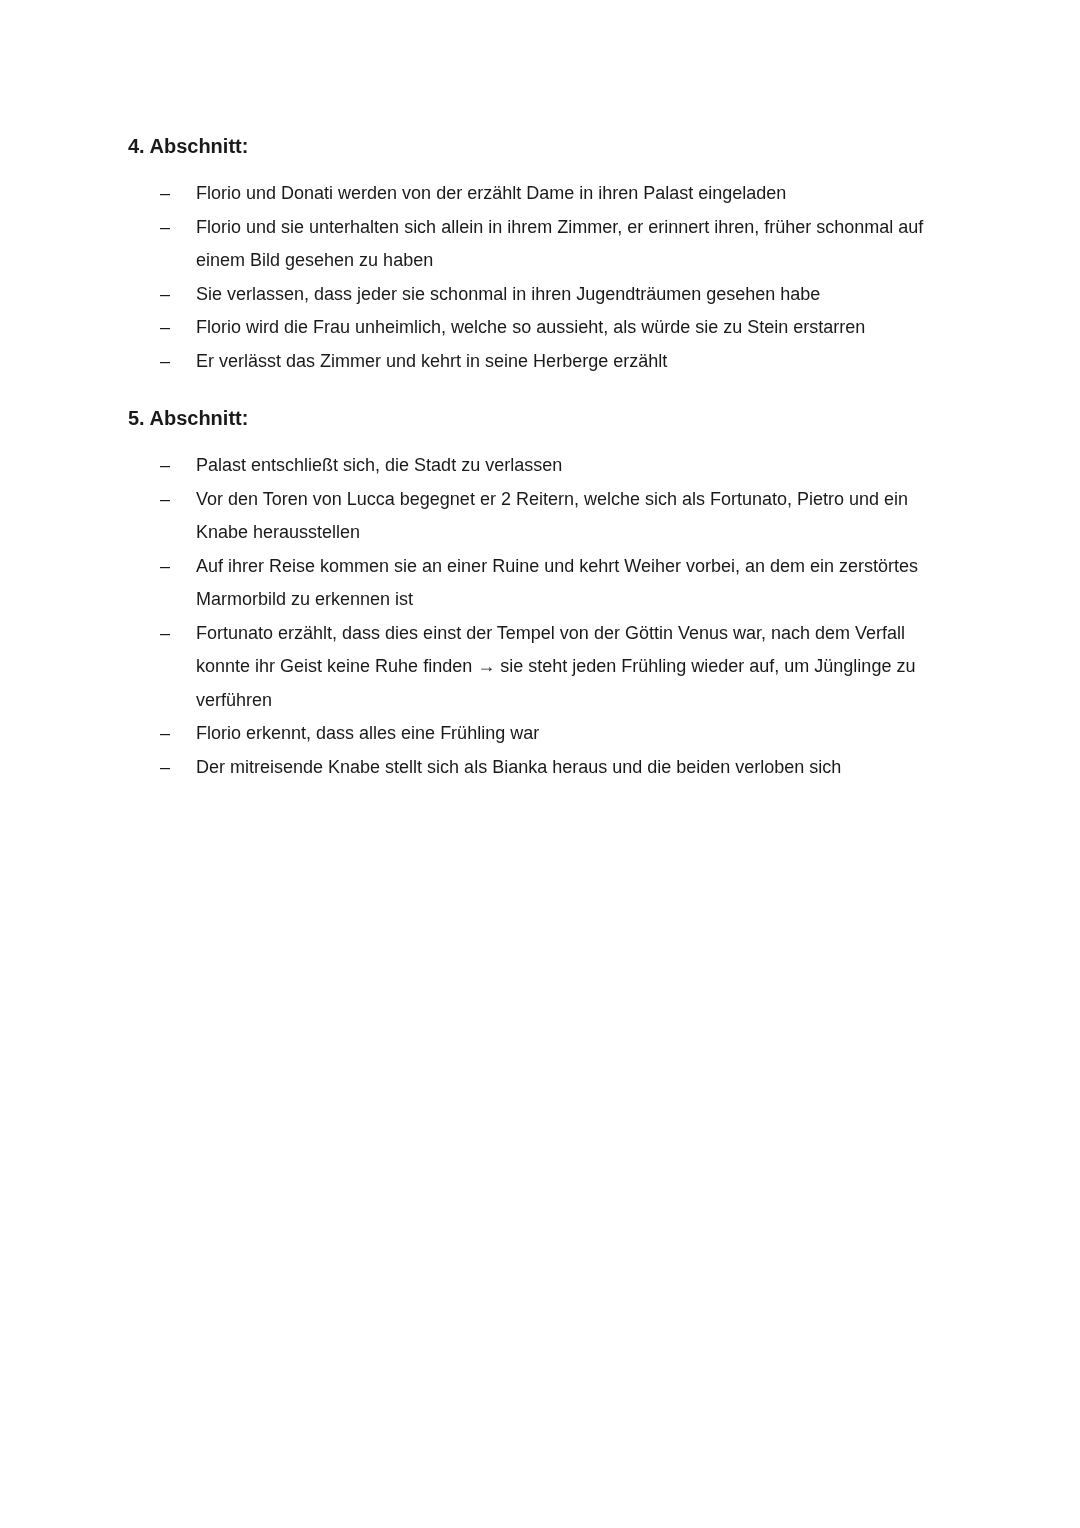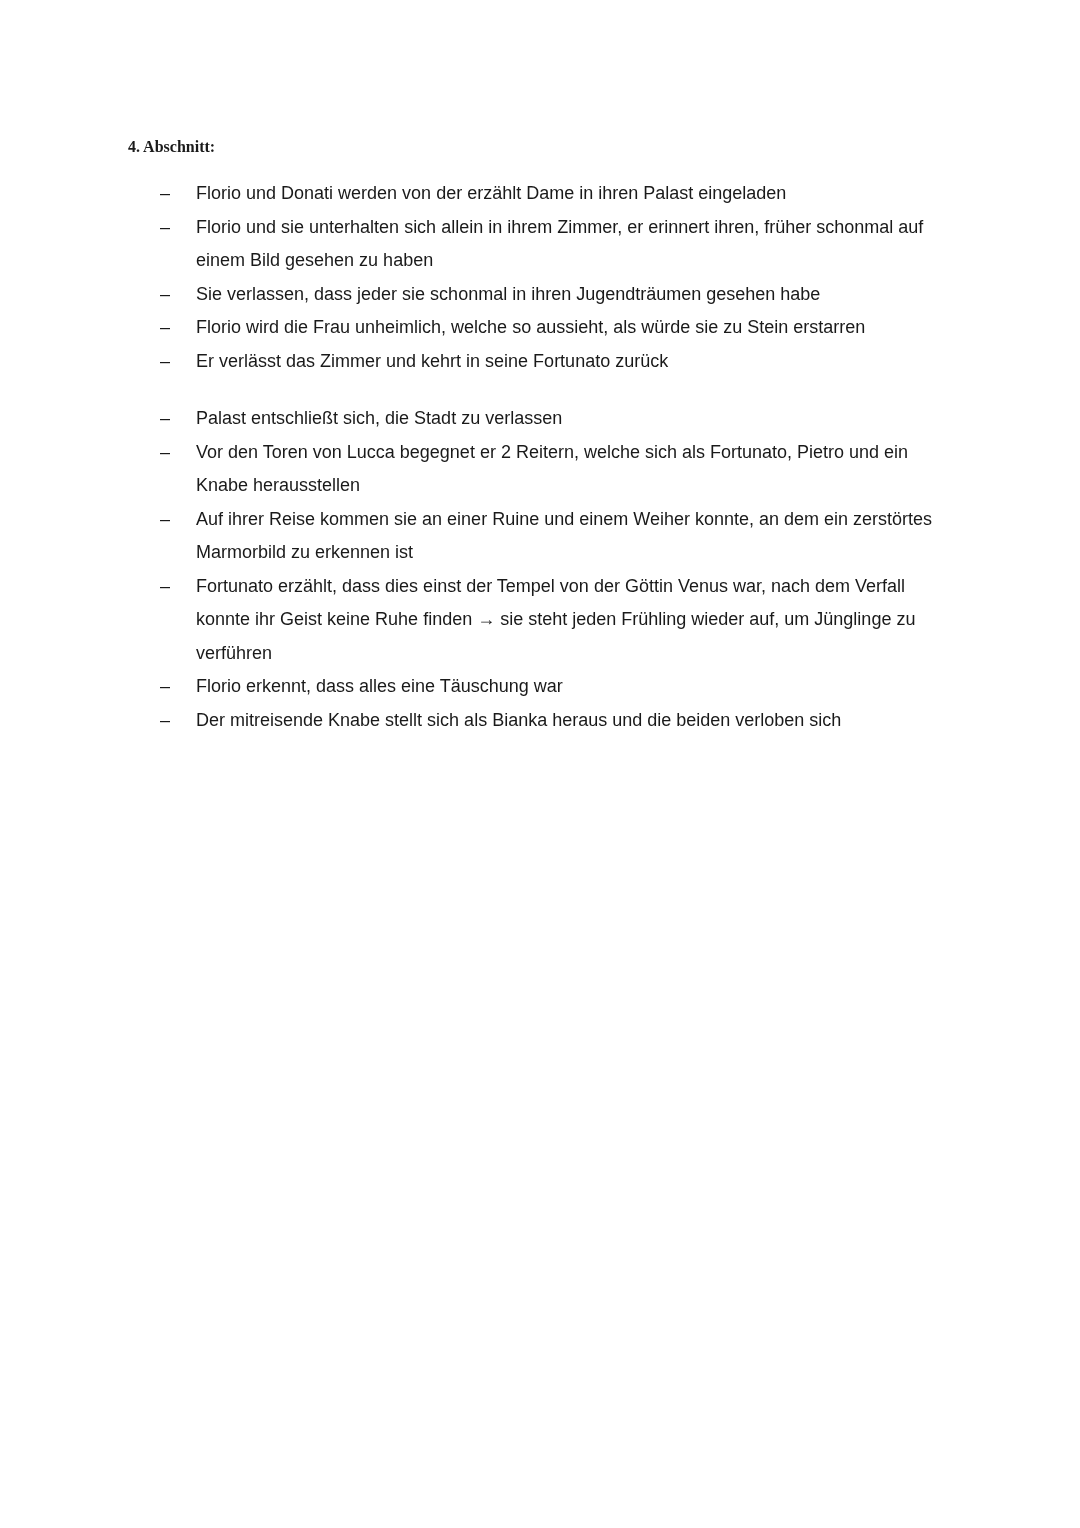--- a/index.html
+++ b/index.html
@@ -17,24 +17,23 @@
   }
   .page {
     box-sizing: border-box;
     width: 1080px;
     height: 1528px;
     padding: 130px 132px 0 128px;
     background: #ffffff;
   }
   .heading {
     font-weight: 700;
-    font-size: 16px;
+    font-size: 20px;
     line-height: 33px;
     margin: 0 0 14px 0;
-    font-family: Liberation Serif, serif;
   }
   .list {
     margin: 0 0 24px 0;
     padding-left: 32px;
   }
   .item {
     display: flex;
     align-items: flex-start;
     font-size: 18px;
     line-height: 33.5px;
@@ -66,43 +65,44 @@
         <div class="item">
           <span class="dash">–</span>
           <span class="text">Sie verlassen, dass jeder sie schonmal in ihren Jugendträumen gesehen habe</span>
         </div>
         <div class="item">
           <span class="dash">–</span>
           <span class="text">Florio wird die Frau unheimlich, welche so aussieht, als würde sie zu Stein erstarren</span>
         </div>
         <div class="item">
           <span class="dash">–</span>
-          <span class="text">Er verlässt das Zimmer und kehrt in seine Fortunato zurück</span>
+          <span class="text">Er verlässt das Zimmer und kehrt in seine Herberge erzählt</span>
         </div>
       </div>
+      <div class="heading">5. Abschnitt:</div>
       <div class="list">
         <div class="item">
           <span class="dash">–</span>
           <span class="text">Palast entschließt sich, die Stadt zu verlassen</span>
         </div>
         <div class="item">
           <span class="dash">–</span>
           <span class="text">Vor den Toren von Lucca begegnet er 2 Reitern, welche sich als Fortunato, Pietro und ein Knabe herausstellen</span>
         </div>
         <div class="item">
           <span class="dash">–</span>
-          <span class="text">Auf ihrer Reise kommen sie an einer Ruine und einem Weiher konnte, an dem ein zerstörtes Marmorbild zu erkennen ist</span>
+          <span class="text">Auf ihrer Reise kommen sie an einer Ruine und kehrt Weiher vorbei, an dem ein zerstörtes Marmorbild zu erkennen ist</span>
         </div>
         <div class="item">
           <span class="dash">–</span>
           <span class="text">Fortunato erzählt, dass dies einst der Tempel von der Göttin Venus war, nach dem Verfall konnte ihr Geist keine Ruhe finden → sie steht jeden Frühling wieder auf, um Jünglinge zu verführen</span>
         </div>
         <div class="item">
           <span class="dash">–</span>
-          <span class="text">Florio erkennt, dass alles eine Täuschung war</span>
+          <span class="text">Florio erkennt, dass alles eine Frühling war</span>
         </div>
         <div class="item">
           <span class="dash">–</span>
           <span class="text">Der mitreisende Knabe stellt sich als Bianka heraus und die beiden verloben sich</span>
         </div>
       </div>
     </div>
 </div>
 
 </body></html>

